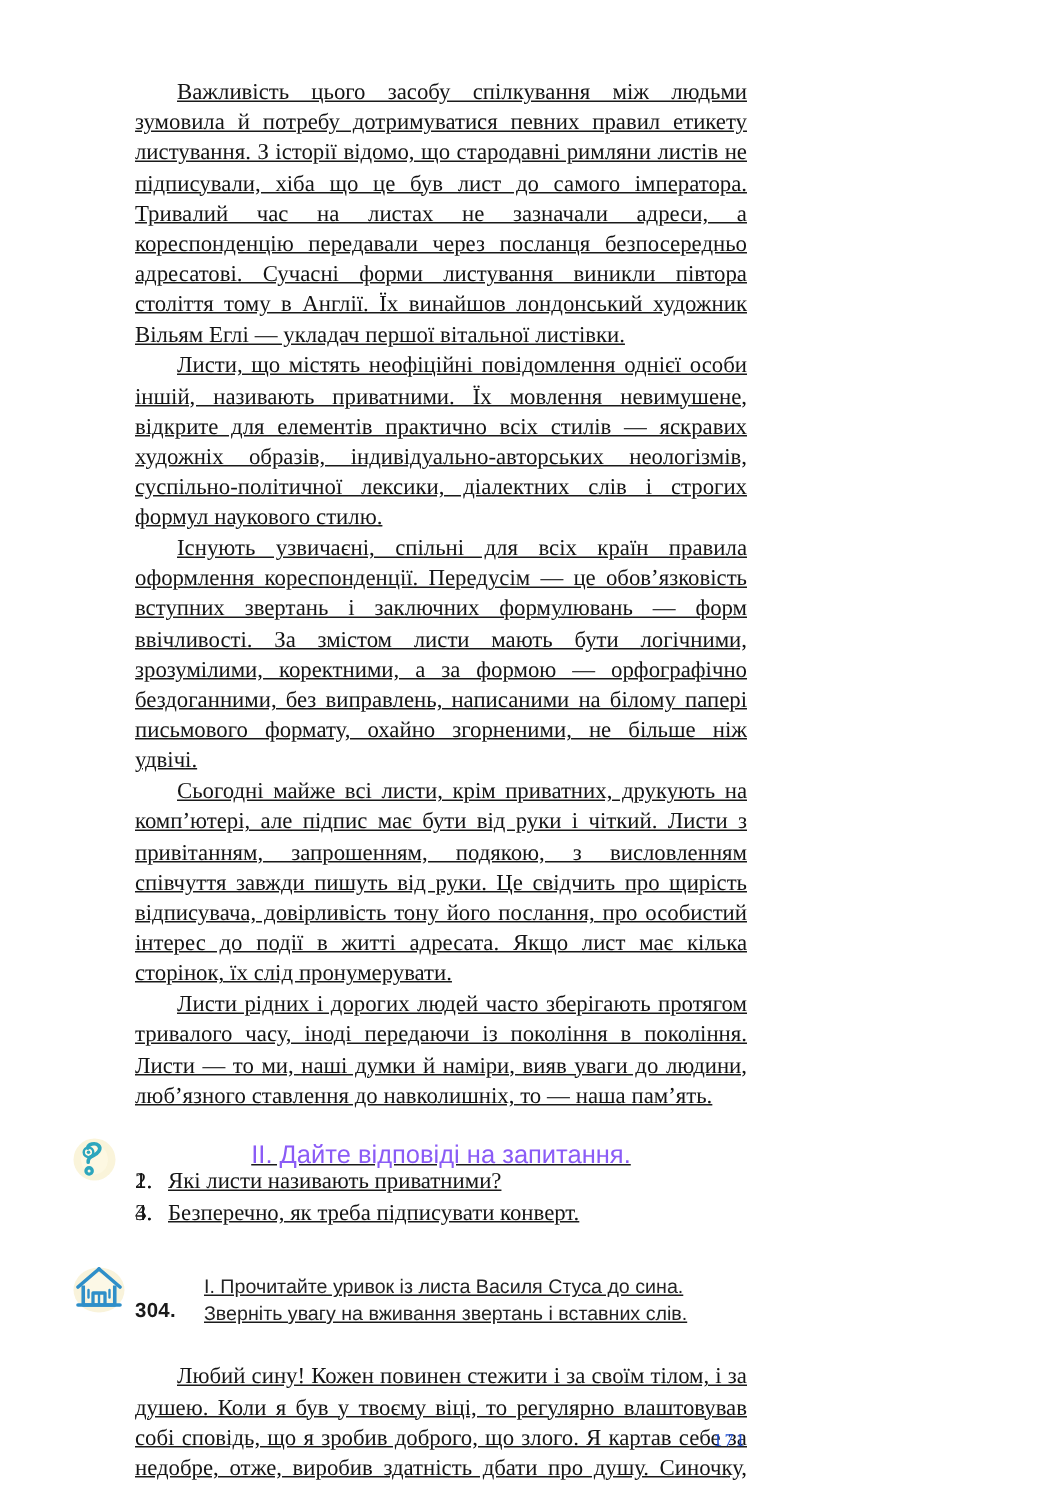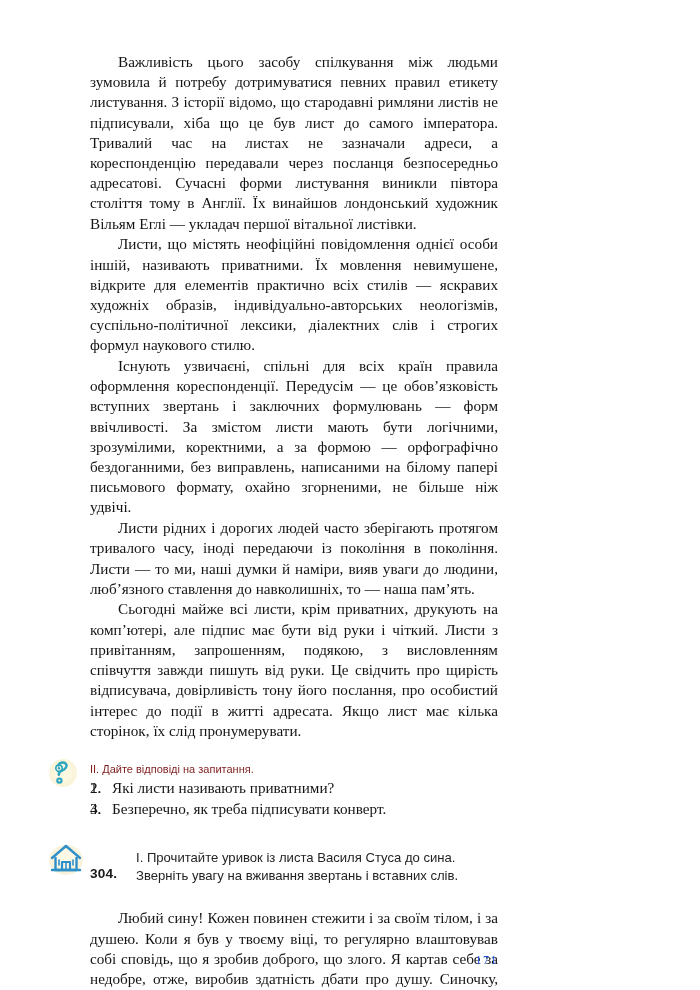--- a/index.html
+++ b/index.html
@@ -15,43 +15,44 @@
     position: relative;
     overflow: hidden;
   }
 
   .page {
     position: relative;
     width: 576px;
     height: 990px;
     box-sizing: border-box;
     padding: 52px 78px 0 90px;
+    text-decoration: underline;
   }
 
   
   .para {
     font-family: "Liberation Serif", "DejaVu Serif", serif;
     font-size: 15.2px;
     line-height: 20.2px;
     text-align: justify;
     text-justify: inter-word;
     text-indent: 28px;
     margin: 0 0 0.5px 0;
     color: #141414;
     hyphens: manual;
     word-spacing: 0.1px;
   }
 
   
   .instruction {
     font-family: "Liberation Sans", "DejaVu Sans", sans-serif;
-    font-size: 11px;
+    font-size: 17px;
     line-height: 17.5px;
-    color: #7f1d1d;
-    text-align: left;
+    color: #8b5cf6;
+    text-align: center;
     margin: 0;
   }
 
   
   .qlist {
     list-style: none;
     margin: 0;
     padding: 0;
   }
   .qlist li {
@@ -136,22 +137,22 @@
 </style>
 </head>
 <body>
 
 <div class="page">
 
   <div>
     <p class="para">Важливість цього засобу спілкування між людьми зумовила й потребу дотримуватися певних правил етикету листування. З історії відомо, що стародавні римляни листів не підписували, хіба що це був лист до самого імператора. Тривалий час на листах не зазначали адреси, а кореспонденцію передавали через посланця безпосередньо адресатові. Сучасні форми листування виникли півтора століття тому в Англії. Їх винайшов лондонський художник Вільям Еглі — укладач першої вітальної листівки.</p>
     <p class="para">Листи, що містять неофіційні повідомлення однієї особи іншій, називають приватними. Їх мовлення невимушене, відкрите для елементів практично всіх стилів — яскравих художніх образів, індивідуально-авторських неологізмів, суспільно-політичної лексики, діалектних слів і строгих формул наукового стилю.</p>
     <p class="para">Існують узвичаєні, спільні для всіх країн правила оформлення кореспонденції. Передусім — це обов’язковість вступних звертань і заключних формулювань — форм ввічливості. За змістом листи мають бути логічними, зрозумілими, коректними, а за формою — орфографічно бездоганними, без виправлень, написаними на білому папері письмового формату, охайно згорненими, не більше ніж удвічі.</p>
+    <p class="para">Сьогодні майже всі листи, крім приватних, друкують на комп’ютері, але підпис має бути від руки і чіткий. Листи з привітанням, запрошенням, подякою, з висловленням співчуття завжди пишуть від руки. Це свідчить про щирість відписувача, довірливість тону його послання, про особистий інтерес до події в житті адресата. Якщо лист має кілька сторінок, їх слід пронумерувати.</p>
     <p class="para">Листи рідних і дорогих людей часто зберігають протягом тривалого часу, іноді передаючи із покоління в покоління. Листи — то ми, наші думки й наміри, вияв уваги до людини, люб’язного ставлення до навколишніх, то — наша пам’ять.</p>
-    <p class="para">Сьогодні майже всі листи, крім приватних, друкують на комп’ютері, але підпис має бути від руки і чіткий. Листи з привітанням, запрошенням, подякою, з висловленням співчуття завжди пишуть від руки. Це свідчить про щирість відписувача, довірливість тону його послання, про особистий інтерес до події в житті адресата. Якщо лист має кілька сторінок, їх слід пронумерувати.</p>
   </div>
 
   <div class="section-questions icon-block">
 
     <span class="margin-icon spiral-icon">
       <svg viewBox="0 0 34 34" width="34" height="34" aria-hidden="true">
         <ellipse cx="17" cy="16" rx="14" ry="14" fill="#f8f0cd" opacity="0.75"></ellipse>
         <ellipse cx="17" cy="16" rx="9" ry="10" fill="#fdf8e2" opacity="0.9"></ellipse>
         <path d="M12.5 8.5 C12.5 5.6 17.5 4.6 19.6 6.6 C22.2 9.1 18.8 12.4 16.3 13.4
                  C14.0 14.3 12.6 15.9 12.8 17.8" fill="none" stroke="#2da6bd" stroke-width="2.4" stroke-linecap="round"></path>

